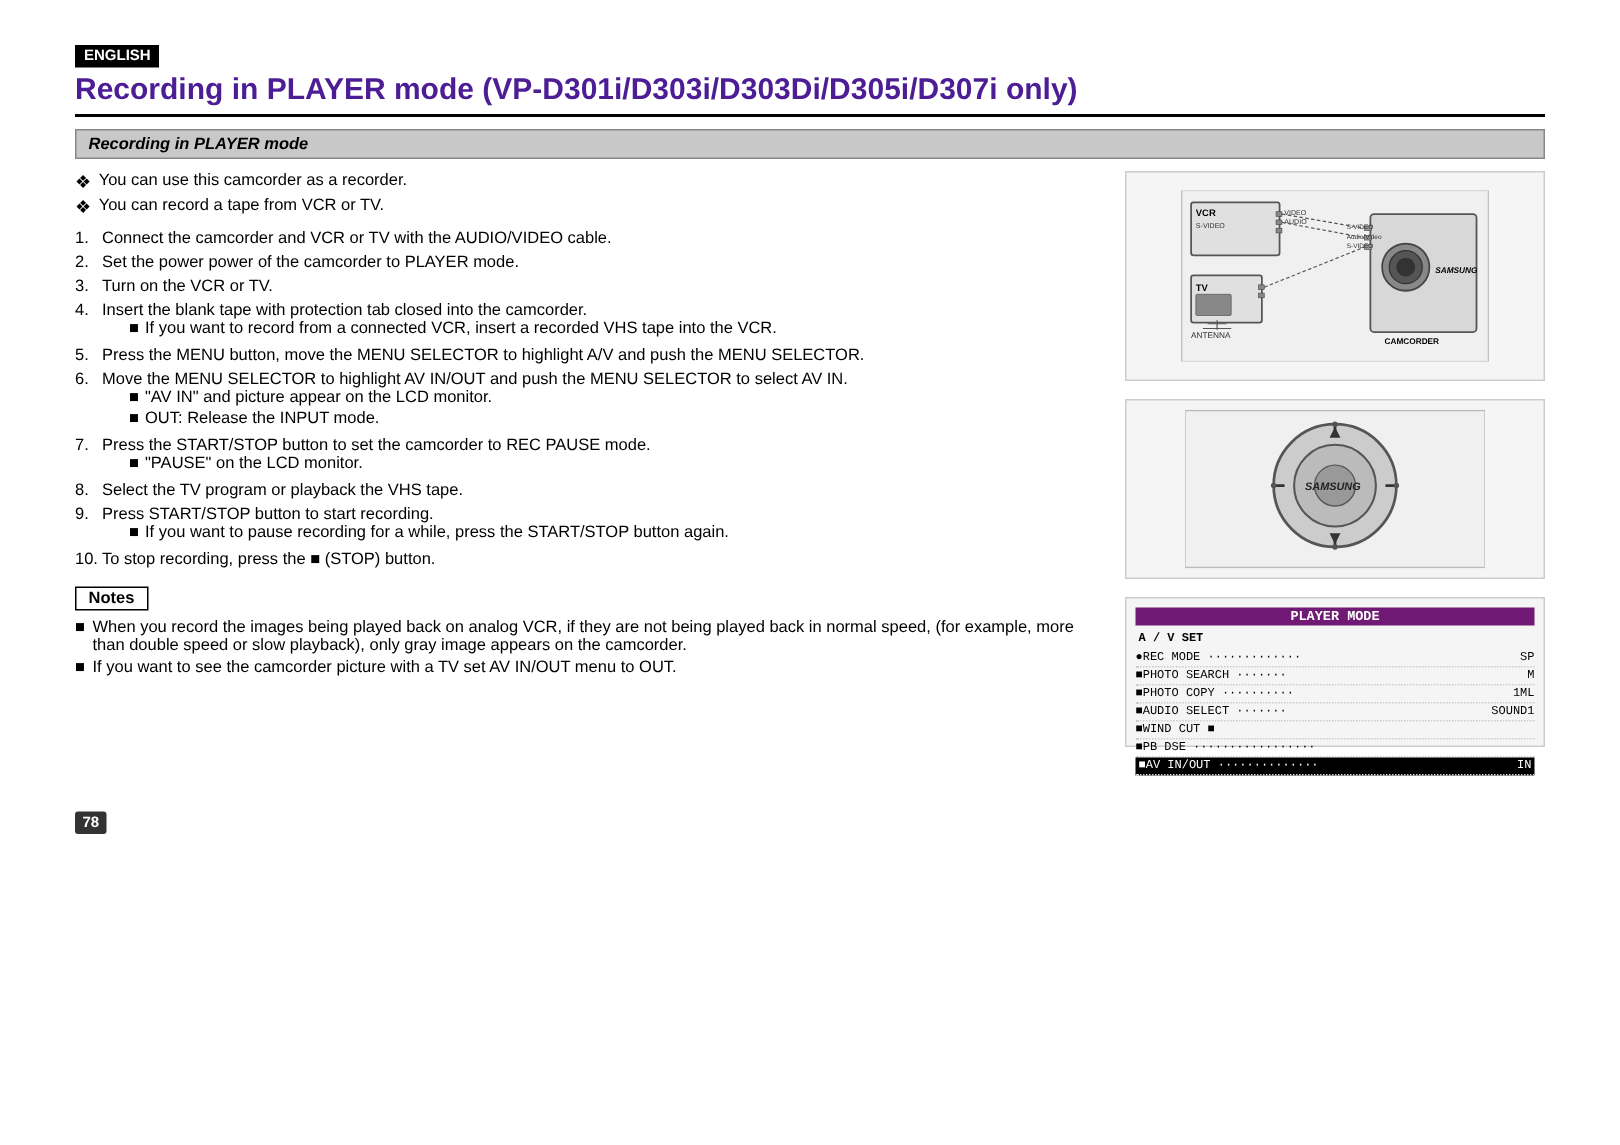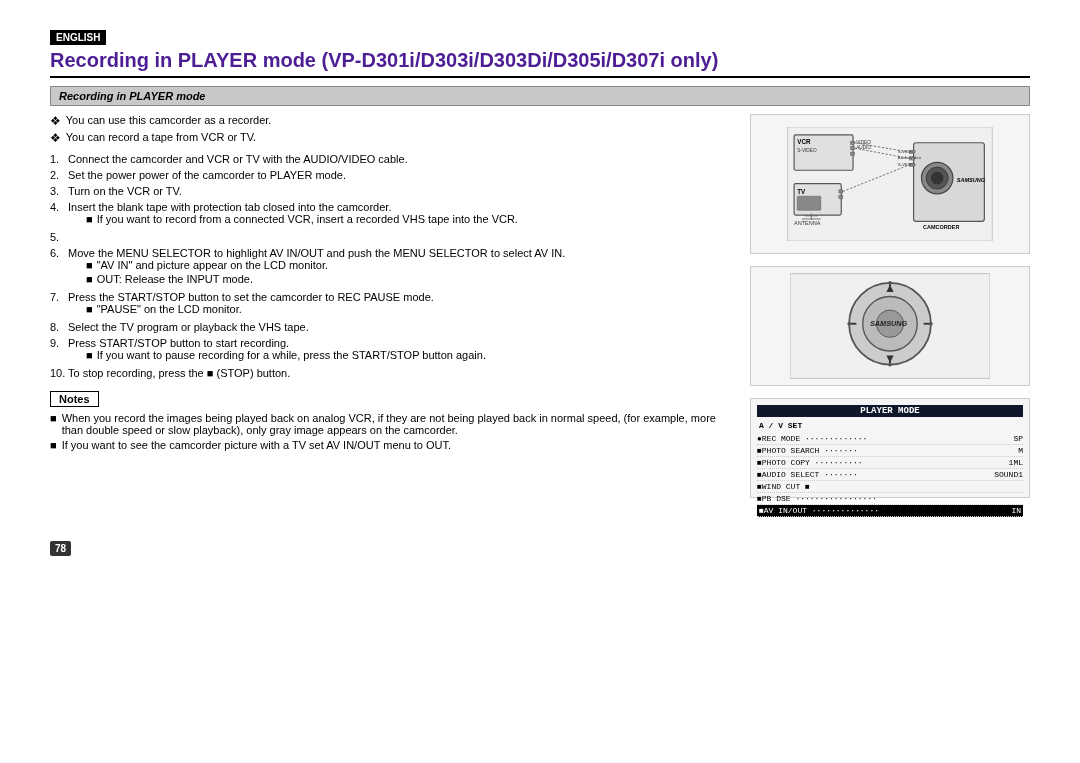--- a/index.html
+++ b/index.html
@@ -137,21 +137,21 @@
       height: 110px;
     }
     
     .menu-diagram {
       font-size: 8px;
       font-family: 'Courier New', monospace;
     }
     .menu-diagram .menu-title {
       font-weight: bold;
       font-size: 9px;
-      background: #0f172a;
+      background: #701a75;
       color: #fff;
       padding: 1px 4px;
       margin-bottom: 3px;
       text-align: center;
     }
     .menu-diagram .menu-item {
       display: flex;
       justify-content: space-between;
       border-bottom: 1px dotted #ccc;
       padding: 1px 0;
@@ -244,20 +244,21 @@
             <div>Insert the blank tape with protection tab closed into the camcorder.</div>
             <div class="sub-bullet">
               <span class="sq">■</span>
               <span>If you want to record from a connected VCR, insert a recorded VHS tape into the VCR.</span>
             </div>
           </div>
         </div>
 
         <div class="numbered-item">
           <span class="num">5.</span>
+          <span>Press the MENU button, move the MENU SELECTOR to highlight A/V and push the MENU SELECTOR.</span>
         </div>
 
         <div class="numbered-item">
           <span class="num">6.</span>
           <div>
             <div>Move the MENU SELECTOR to highlight AV IN/OUT and push the MENU SELECTOR to select AV IN.</div>
             <div class="sub-bullet">
               <span class="sq">■</span>
               <span>"AV IN" and picture appear on the LCD monitor.</span>
             </div>

